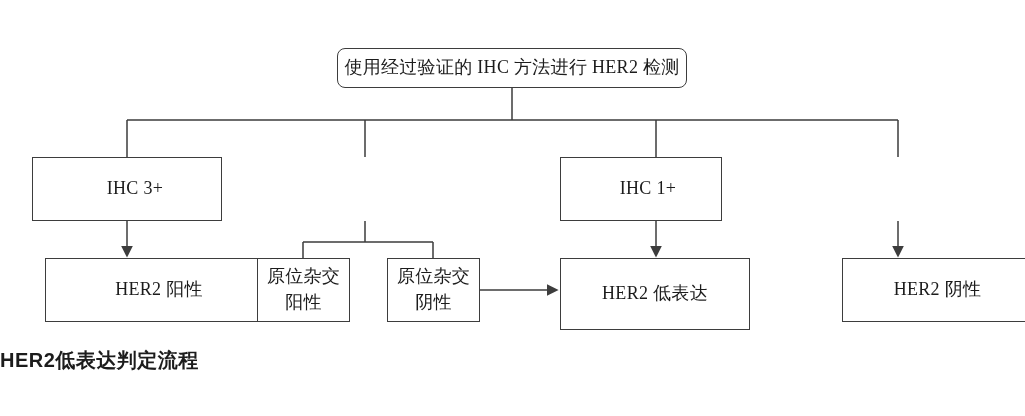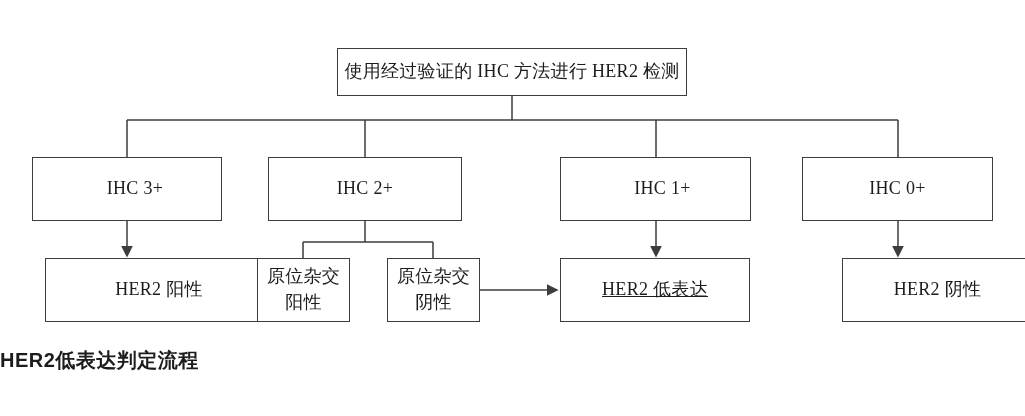--- a/index.html
+++ b/index.html
@@ -31,29 +31,29 @@
     display: flex;
     align-items: center;
     justify-content: center;
     text-align: center;
     font-size: 18px;
     line-height: 1.42;
     color: #1c1c1c;
     white-space: pre-line;
     letter-spacing: 0.3px;
   }
-  .node-root    { left: 337px; top: 48px;  width: 350px; height: 48px; }
+  .node-root    { left: 337px; top: 48px;  width: 350px; height: 40px; border-radius: 8px; }
   .node-ihc3    { left: 32px;  top: 157px; width: 190px; height: 64px; padding-left: 16px; }
   .node-ihc2    { left: 268px; top: 157px; width: 194px; height: 64px; }
-  .node-ihc1    { left: 560px; top: 157px; width: 191px; height: 64px; padding-left: 14px; }
+  .node-ihc1    { left: 560px; top: 157px; width: 162px; height: 64px; padding-left: 14px; }
   .node-ihc0    { left: 802px; top: 157px; width: 191px; height: 64px; }
   .node-her2pos { left: 45px;  top: 258px; width: 228px; height: 64px; }
   .node-ishpos  { left: 257px; top: 258px; width: 93px;  height: 64px; }
   .node-ishneg  { left: 387px; top: 258px; width: 93px;  height: 64px; }
-  .node-her2low { left: 560px; top: 258px; width: 190px; height: 64px; text-decoration: underline; }
+  .node-her2low { left: 560px; top: 258px; width: 190px; height: 72px; }
   .node-her2neg { left: 842px; top: 258px; width: 191px; height: 64px; }
   .caption {
     position: absolute;
     left: 0;
     right: 0;
     top: 347px;
     text-align: left;
     font-family: "Liberation Sans", "DejaVu Sans", sans-serif;
     font-weight: 600;
     font-size: 20px;
@@ -81,23 +81,21 @@
     <path d="M656,221 V254" fill="none" stroke="#3d3d3d" stroke-width="1.5" marker-end="url(#arrow)"></path>
     <path d="M898,221 V254" fill="none" stroke="#3d3d3d" stroke-width="1.5" marker-end="url(#arrow)"></path>
 
     <path d="M257,290 H243" fill="none" stroke="#3d3d3d" stroke-width="1.5" marker-end="url(#arrow)"></path>
     <path d="M480,290 H555" fill="none" stroke="#3d3d3d" stroke-width="1.5" marker-end="url(#arrow)"></path>
   </svg>
 
   <div class="node node-root">使用经过验证的 IHC 方法进行 HER2 检测</div>
 
   <div class="node node-ihc3">IHC 3+</div>
-  <div class="node node-ihc2">IHC 2+</div>
   <div class="node node-ihc1">IHC 1+</div>
-  <div class="node node-ihc0">IHC 0+</div>
 
   <div class="node node-her2pos">HER2 阳性</div>
   <div class="node node-ishpos">原位杂交
 阳性</div>
   <div class="node node-ishneg">原位杂交
 阴性</div>
   <div class="node node-her2low">HER2 低表达</div>
   <div class="node node-her2neg">HER2 阴性</div>
 
   <div class="caption">HER2低表达判定流程</div>

